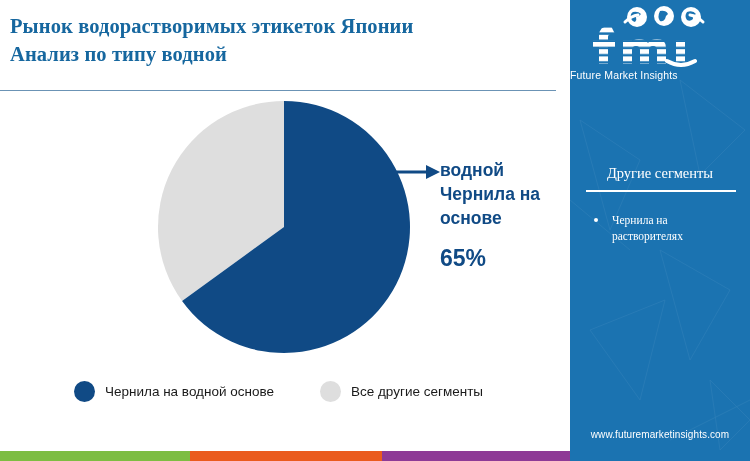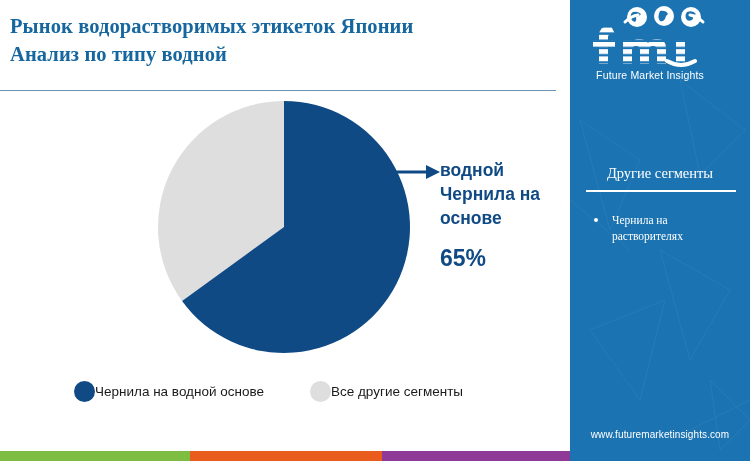--- a/index.html
+++ b/index.html
@@ -96,20 +96,21 @@
     position: absolute;
     left: 74px;
     top: 381px;
     display: flex;
     align-items: center;
     gap: 46px;
   }
   .legend-item {
     display: flex;
     align-items: center;
+    gap: 10px;
   }
   .legend-dot {
     width: 21px;
     height: 21px;
     border-radius: 50%;
     flex: 0 0 auto;
   }
   .legend-label {
     font-family: "Liberation Sans", sans-serif;
     font-size: 13.5px;
@@ -132,21 +133,21 @@
     inset: 0;
     opacity: 0.14;
   }
 
   
   .logo-block {
     position: absolute;
     left: 0;
     top: 6px;
     width: 160px;
-    text-align: center;
+    text-align: left;
   }
   .logo-svg { display: block; margin: 0 auto; }
   .logo-tagline {
     margin-top: 1px;
     font-family: "Liberation Sans", sans-serif;
     font-size: 10.5px;
     color: #ffffff;
     letter-spacing: 0.15px;
   }
 

